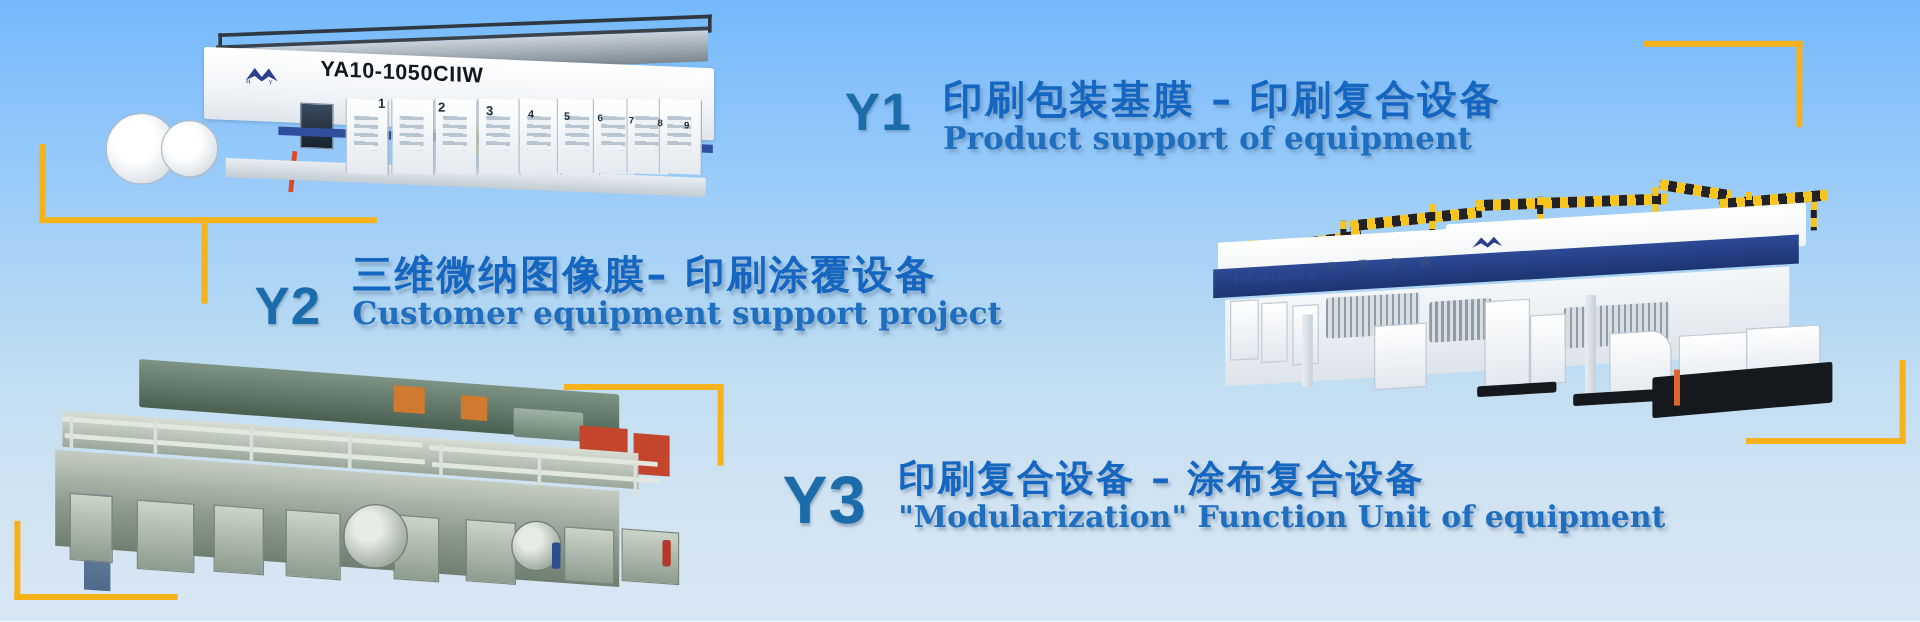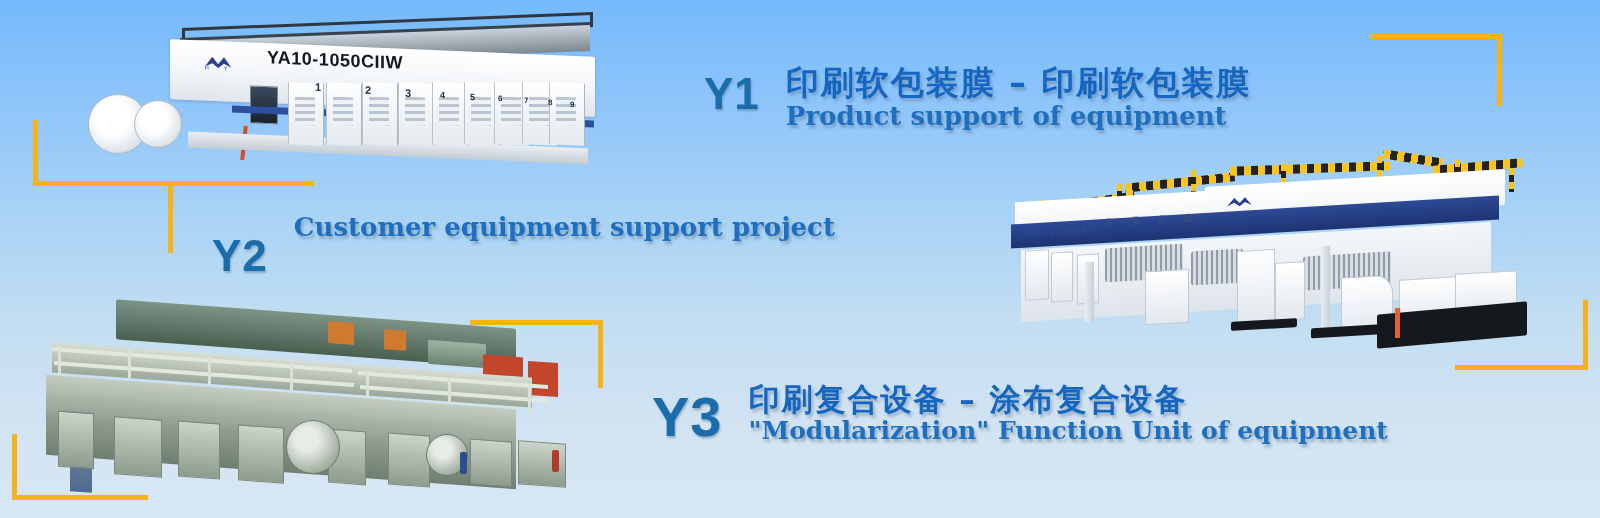--- a/index.html
+++ b/index.html
@@ -402,28 +402,29 @@
     <div class="drum" style="left:258px;top:120px;width:52px;height:52px;"></div>
     <div class="drum" style="left:398px;top:134px;width:40px;height:40px;"></div>
 
     <div class="worker" style="left:432px;top:152px;"></div>
     <div class="worker r" style="left:524px;top:150px;"></div>
   </div>
 
   <div class="row" style="left:704px;top:66px;">
     <div class="ycode" style="font-size:44px;margin-right:26px;margin-top:6px;">Y1</div>
     <div class="txtcol">
-      <div class="cn" style="font-size:33px;">印刷软包装膜 – 印刷软包装膜</div>
+      <div class="cn" style="font-size:33px;">印刷包装基膜 – 印刷复合设备</div>
       <div class="en" style="font-size:26px;margin-top:2px;">Product support of equipment</div>
     </div>
   </div>
 
   <div class="row" style="left:212px;top:212px;">
     <div class="ycode" style="font-size:44px;margin-right:26px;margin-top:22px;">Y2</div>
     <div class="txtcol">
+      <div class="cn" style="font-size:33px;">三维微纳图像膜– 印刷涂覆设备</div>
       <div class="en" style="font-size:26px;margin-top:2px;">Customer equipment support project</div>
     </div>
   </div>
 
   <div class="row" style="left:652px;top:383px;">
     <div class="ycode" style="font-size:56px;margin-right:26px;margin-top:6px;">Y3</div>
     <div class="txtcol">
       <div class="cn" style="font-size:31px;">印刷复合设备 –  涂布复合设备</div>
       <div class="en" style="font-size:25px;margin-top:2px;">"Modularization" Function Unit of equipment</div>
     </div>

